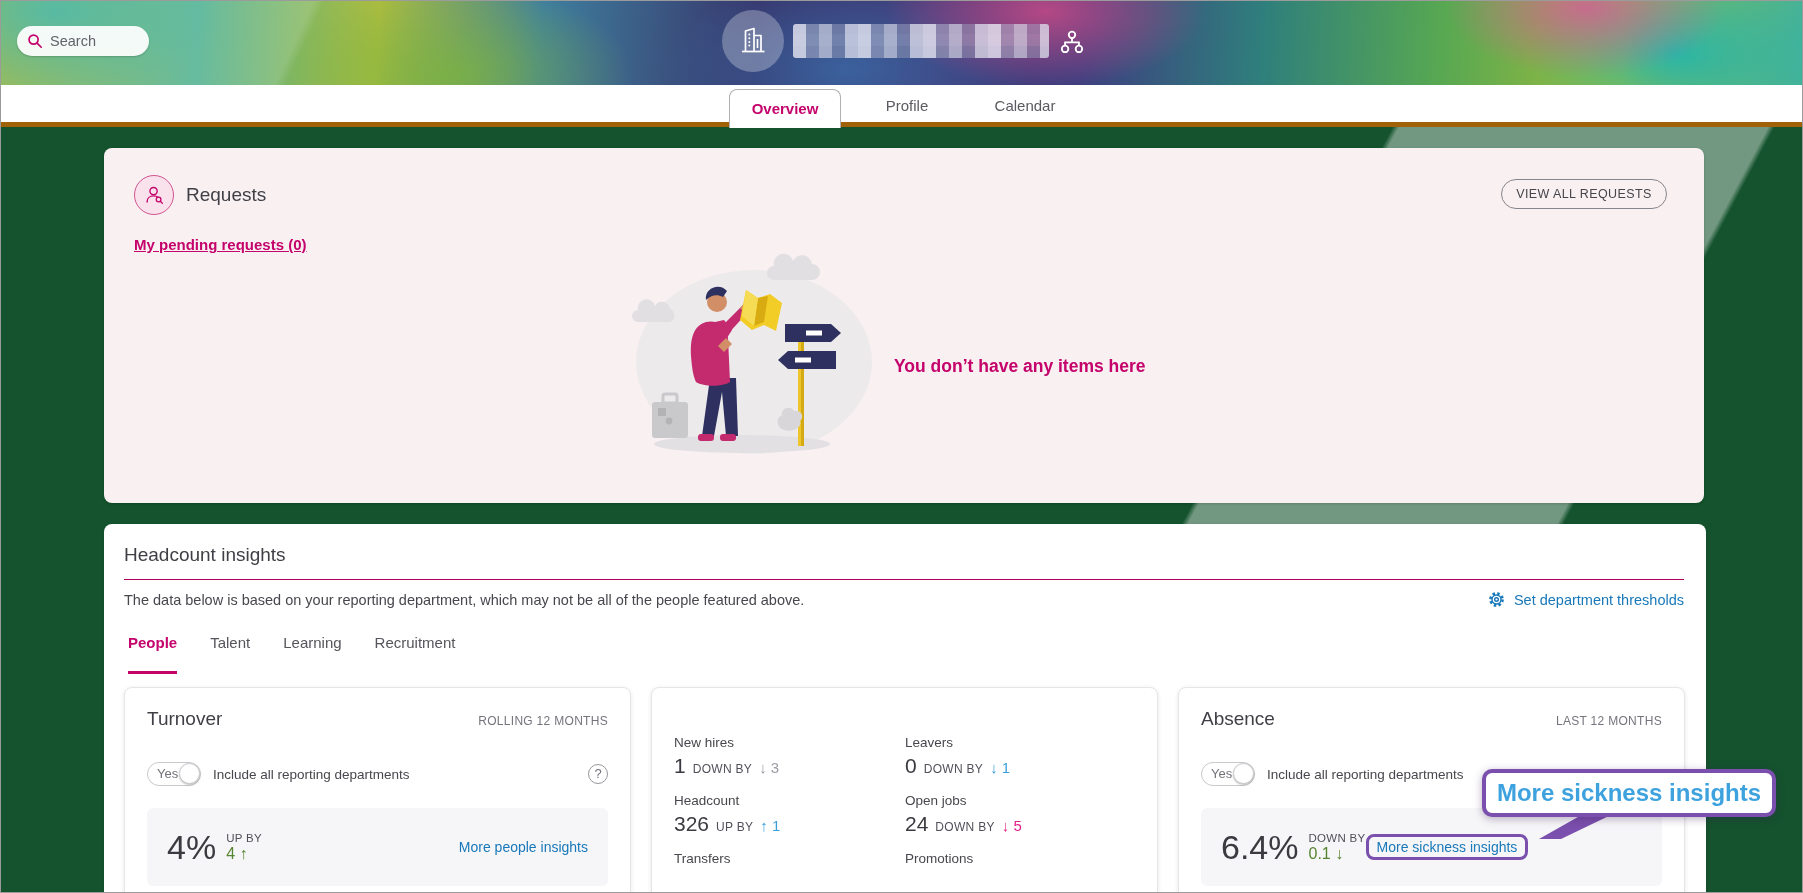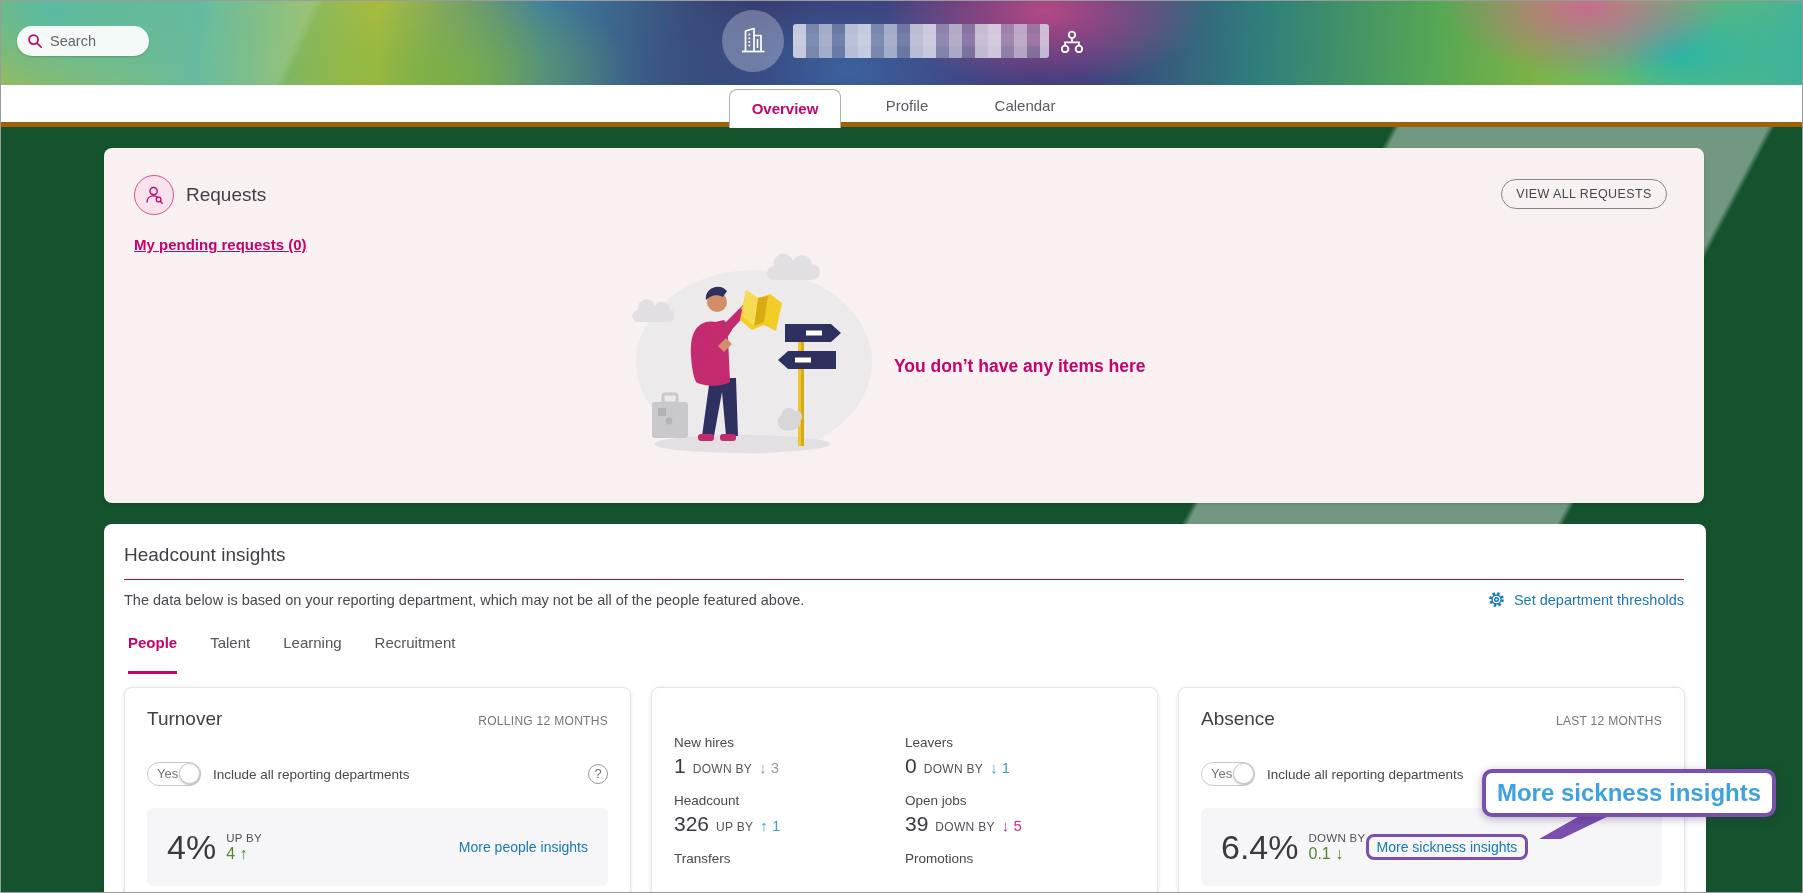--- a/index.html
+++ b/index.html
@@ -292,21 +292,21 @@
             <div class="lab">Headcount</div>
             <div class="val-line">
                 <span class="num">326</span>
                 <span class="dir">UP BY</span>
                 <span class="delta c-blue"><span>↑</span> <span>1</span></span>
               </div>
           </div>
           <div class="cell">
             <div class="lab">Open jobs</div>
             <div class="val-line">
-                <span class="num">39</span>
+                <span class="num">24</span>
                 <span class="dir">DOWN BY</span>
                 <span class="delta c-pink"><span>↓</span> <span>5</span></span>
               </div>
           </div>
           <div class="cell">
             <div class="lab">Transfers</div>
 
           </div>
           <div class="cell">
             <div class="lab">Promotions</div>

